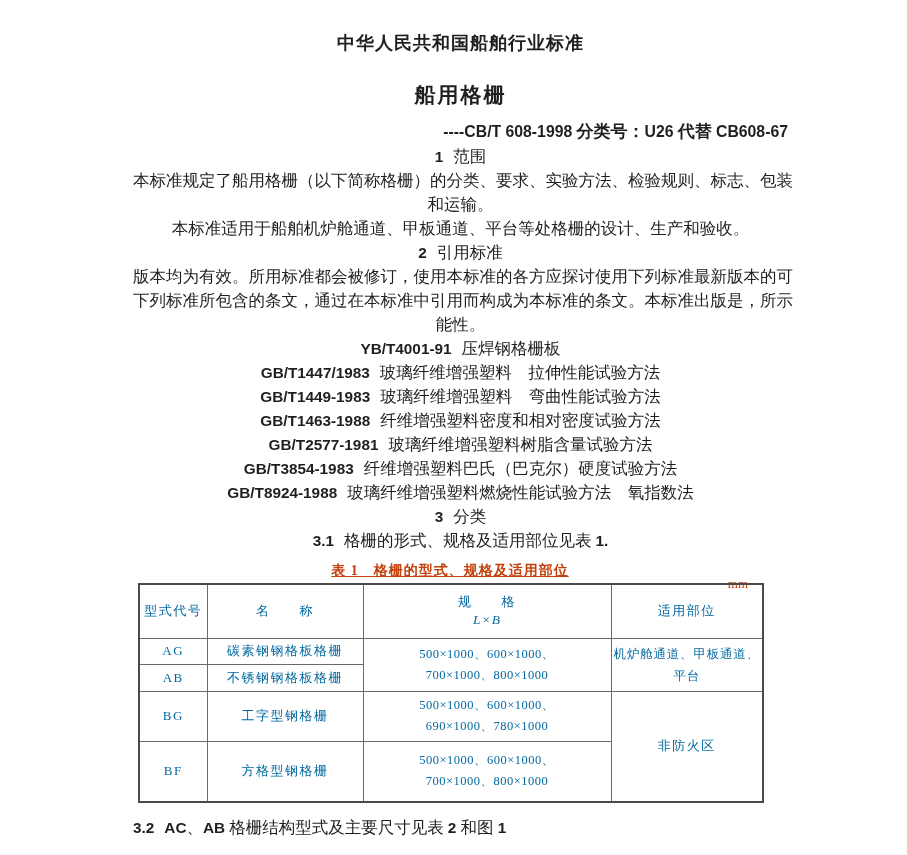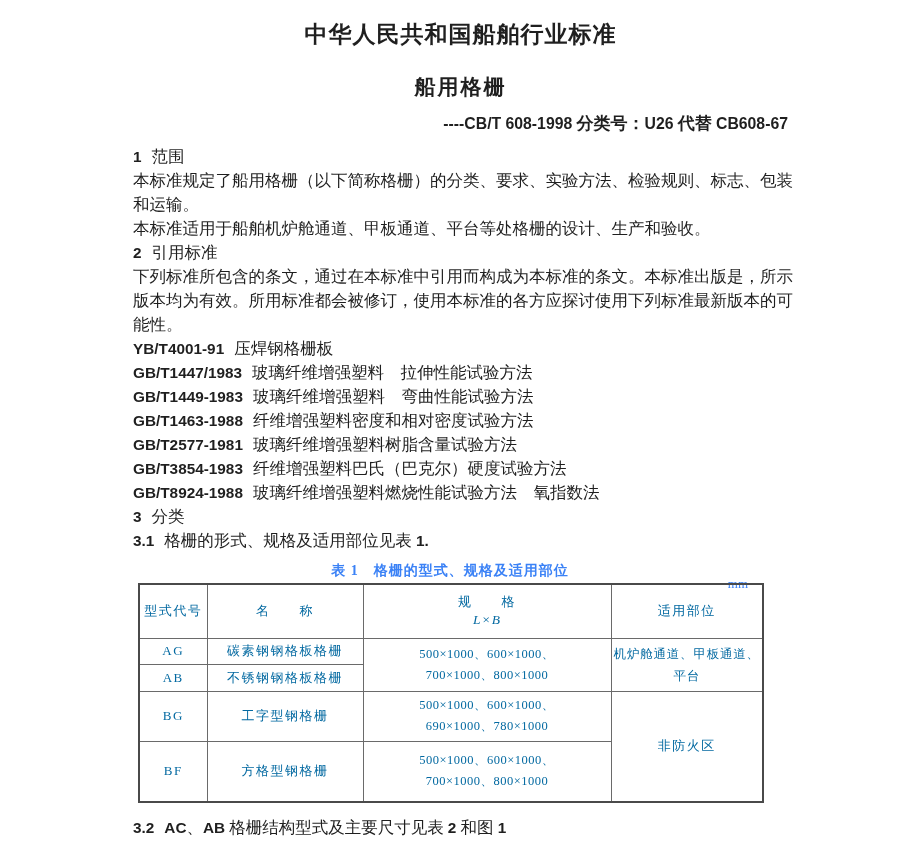--- a/index.html
+++ b/index.html
@@ -1,30 +1,30 @@
 <!DOCTYPE html>
 <html><head>
 <meta charset="utf-8">
 <style>
   html,body{margin:0;padding:0;background:#ffffff;}
   .page{
     position:relative;width:907px;height:855px;background:#ffffff;overflow:hidden;
     font-family:"Liberation Serif","DejaVu Serif",serif;color:#1f1f1f;
   }
   .content{position:absolute;left:133px;top:0;width:655px;}
-  .title{margin-top:20px;text-align:center;font-size:23px;font-weight:700;line-height:30px;letter-spacing:1px;}
+  .title{margin-top:28px;text-align:center;font-size:18px;font-weight:700;line-height:30px;letter-spacing:1px;}
   .subtitle{margin-top:23px;text-align:center;font-size:21px;font-weight:700;line-height:28px;letter-spacing:2px;}
   .std{margin-top:13px;text-align:right;font-size:17px;font-weight:700;line-height:20px;}
-  #body-lines{margin-top:11px;font-size:16.5px;line-height:24px;}
+  #body-lines{margin-top:3px;font-size:16.5px;line-height:24px;text-align:center;}
   .line{white-space:nowrap;}
   .code{margin-right:10px;}
   .lat{font-family:"Liberation Sans","DejaVu Sans",sans-serif;font-weight:700;font-size:0.93em;}
   .tcaption{
     position:absolute;left:138px;top:561px;width:624px;text-align:center;
-    font-size:14px;font-weight:700;color:#3b82f6;letter-spacing:1px;line-height:20px;
+    font-size:14px;font-weight:700;color:#c2410c;letter-spacing:1px;line-height:20px;text-decoration:underline;
   }
   .tcaption .unit{position:absolute;right:14px;top:1px;font-weight:400;letter-spacing:0;font-size:13px;margin-top:12px;}
   table.t1{
     position:absolute;left:138px;top:583px;width:624px;height:210px;
     border-collapse:collapse;table-layout:fixed;color:#0369a1;border:2px solid #4a4a4a;
   }
   table.t1 td{
     border:1px solid #6a6a6a;text-align:center;vertical-align:middle;
     font-size:13px;letter-spacing:1.5px;padding:0;overflow:hidden;
   }
@@ -43,22 +43,22 @@
   <div class="content">
     <div class="title">中华人民共和国船舶行业标准</div>
     <div class="subtitle">船用格栅</div>
     <div class="std"><span class="lat">----CB/T</span> <span class="lat">608-1998</span> 分类号：<span class="lat">U26</span> 代替 <span class="lat">CB608-67</span></div>
     <div id="body-lines">
         <div class="line"><span class="lat code">1</span><span>范围</span></div>
         <div class="line"><span>本标准规定了船用格栅（以下简称格栅）的分类、要求、实验方法、检验规则、标志、包装</span></div>
         <div class="line"><span>和运输。</span></div>
         <div class="line"><span>本标准适用于船舶机炉舱通道、甲板通道、平台等处格栅的设计、生产和验收。</span></div>
         <div class="line"><span class="lat code">2</span><span>引用标准</span></div>
+        <div class="line"><span>版本均为有效。所用标准都会被修订，使用本标准的各方应探讨使用下列标准最新版本的可</span></div>
         <div class="line"><span>下列标准所包含的条文，通过在本标准中引用而构成为本标准的条文。本标准出版是，所示</span></div>
-        <div class="line"><span>版本均为有效。所用标准都会被修订，使用本标准的各方应探讨使用下列标准最新版本的可</span></div>
         <div class="line"><span>能性。</span></div>
         <div class="line"><span class="lat code">YB/T4001-91</span><span>压焊钢格栅板</span></div>
         <div class="line"><span class="lat code">GB/T1447/1983</span><span>玻璃纤维增强塑料　拉伸性能试验方法</span></div>
         <div class="line"><span class="lat code">GB/T1449-1983</span><span>玻璃纤维增强塑料　弯曲性能试验方法</span></div>
         <div class="line"><span class="lat code">GB/T1463-1988</span><span>纤维增强塑料密度和相对密度试验方法</span></div>
         <div class="line"><span class="lat code">GB/T2577-1981</span><span>玻璃纤维增强塑料树脂含量试验方法</span></div>
         <div class="line"><span class="lat code">GB/T3854-1983</span><span>纤维增强塑料巴氏（巴克尔）硬度试验方法</span></div>
         <div class="line"><span class="lat code">GB/T8924-1988</span><span>玻璃纤维增强塑料燃烧性能试验方法　氧指数法</span></div>
         <div class="line"><span class="lat code">3</span><span>分类</span></div>
         <div class="line"><span class="lat code">3.1</span><span>格栅的形式、规格及适用部位见表 <span class="lat">1.</span></span></div>

